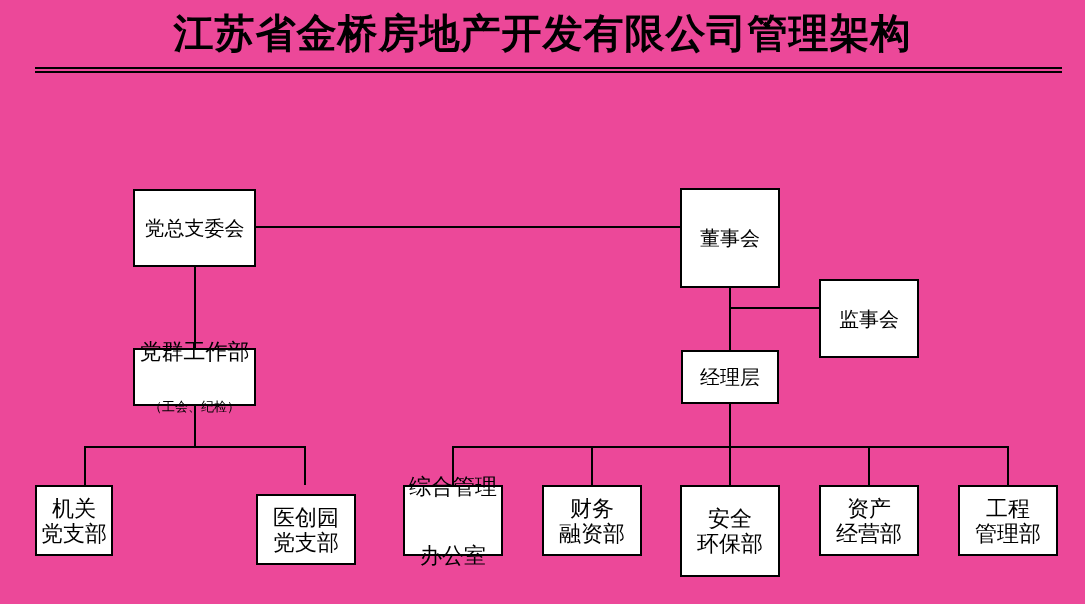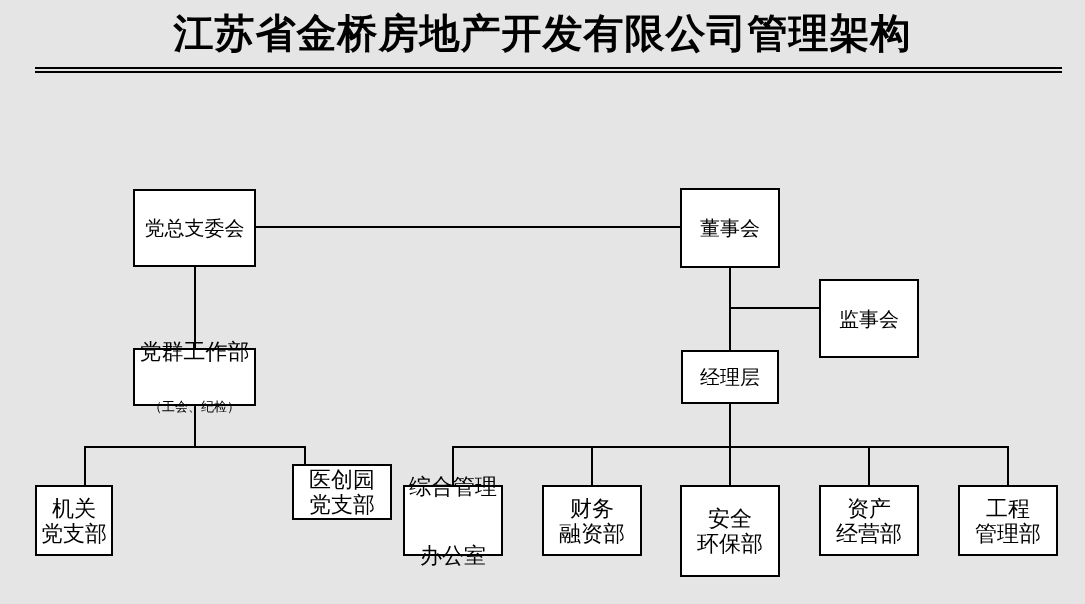--- a/index.html
+++ b/index.html
@@ -4,21 +4,21 @@
 <style>
   html, body {
     margin: 0;
     padding: 0;
     background: #ffffff;
   }
   #canvas {
     position: relative;
     width: 1085px;
     height: 604px;
-    background: #e5e5e5;
+    background: #ec4899;
     overflow: hidden;
     font-family: "Liberation Sans", "DejaVu Sans", sans-serif;
     color: #000000;
   }
   .title {
     position: absolute;
     left: 0;
     top: 10px;
     width: 1085px;
     text-align: center;
@@ -65,26 +65,26 @@
     line-height: 19px;
     white-space: nowrap;
     margin-top: 33px;
   }
   .line {
     position: absolute;
     background: #000000;
   }
   
   #n-party-committee { left: 133px; top: 189px; width: 123px; height: 78px; }
-  #n-board          { left: 680px; top: 188px; width: 100px; height: 80px; }
+  #n-board          { left: 680px; top: 188px; width: 100px; height: 100px; }
   #n-supervisors    { left: 819px; top: 267px; width: 100px; height: 79px; margin-top: 12px; }
   #n-party-work     { left: 133px; top: 348px; width: 123px; height: 58px; }
   #n-managers       { left: 681px; top: 350px; width:  98px; height: 54px; }
   #n-org-branch     { left:  35px; top: 485px; width: 78px; height: 71px; }
-  #n-ycy-branch     { left: 256px; top: 464px; width: 100px; height: 56px; margin-left: 36px; }
+  #n-ycy-branch     { left: 256px; top: 494px; width: 100px; height: 71px; }
   #n-general-office { left: 403px; top: 485px; width: 100px; height: 71px; gap: 44px; }
   #n-finance        { left: 542px; top: 485px; width: 100px; height: 71px; }
   #n-safety         { left: 680px; top: 485px; width: 100px; height: 92px; }
   #n-assets         { left: 819px; top: 485px; width: 100px; height: 71px; }
   #n-engineering    { left: 958px; top: 485px; width: 100px; height: 71px; }
 </style>
 </head>
 <body>
 
 <div id="canvas">

